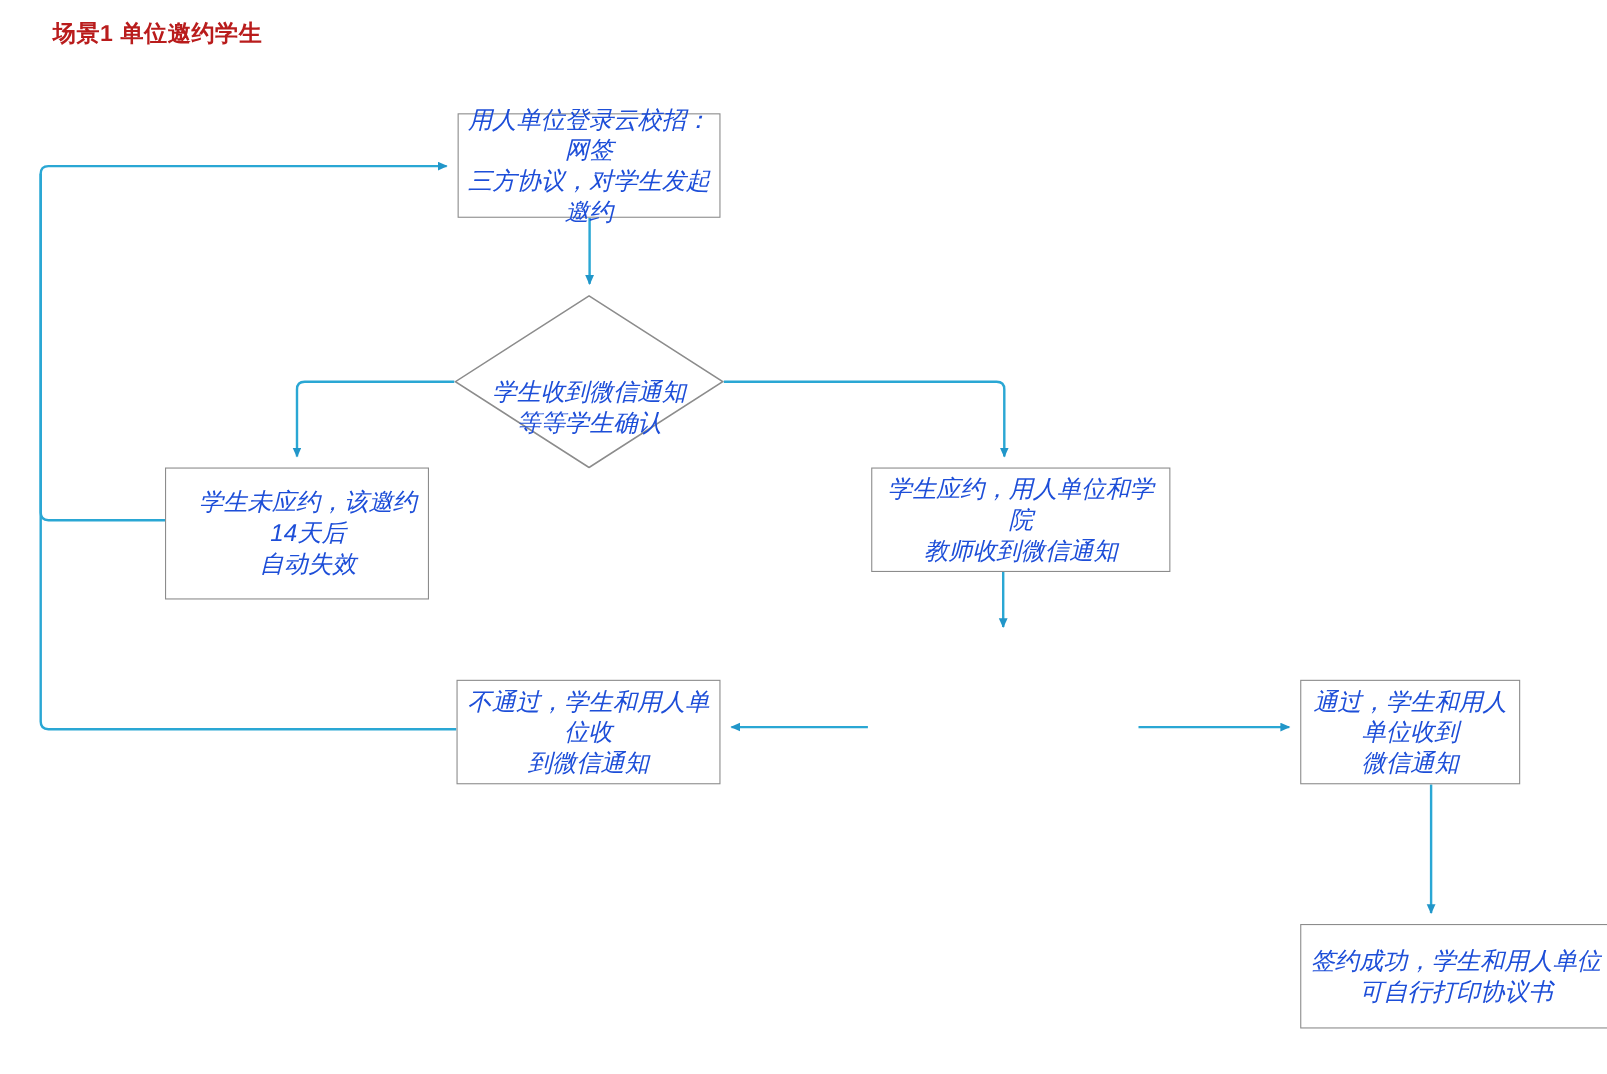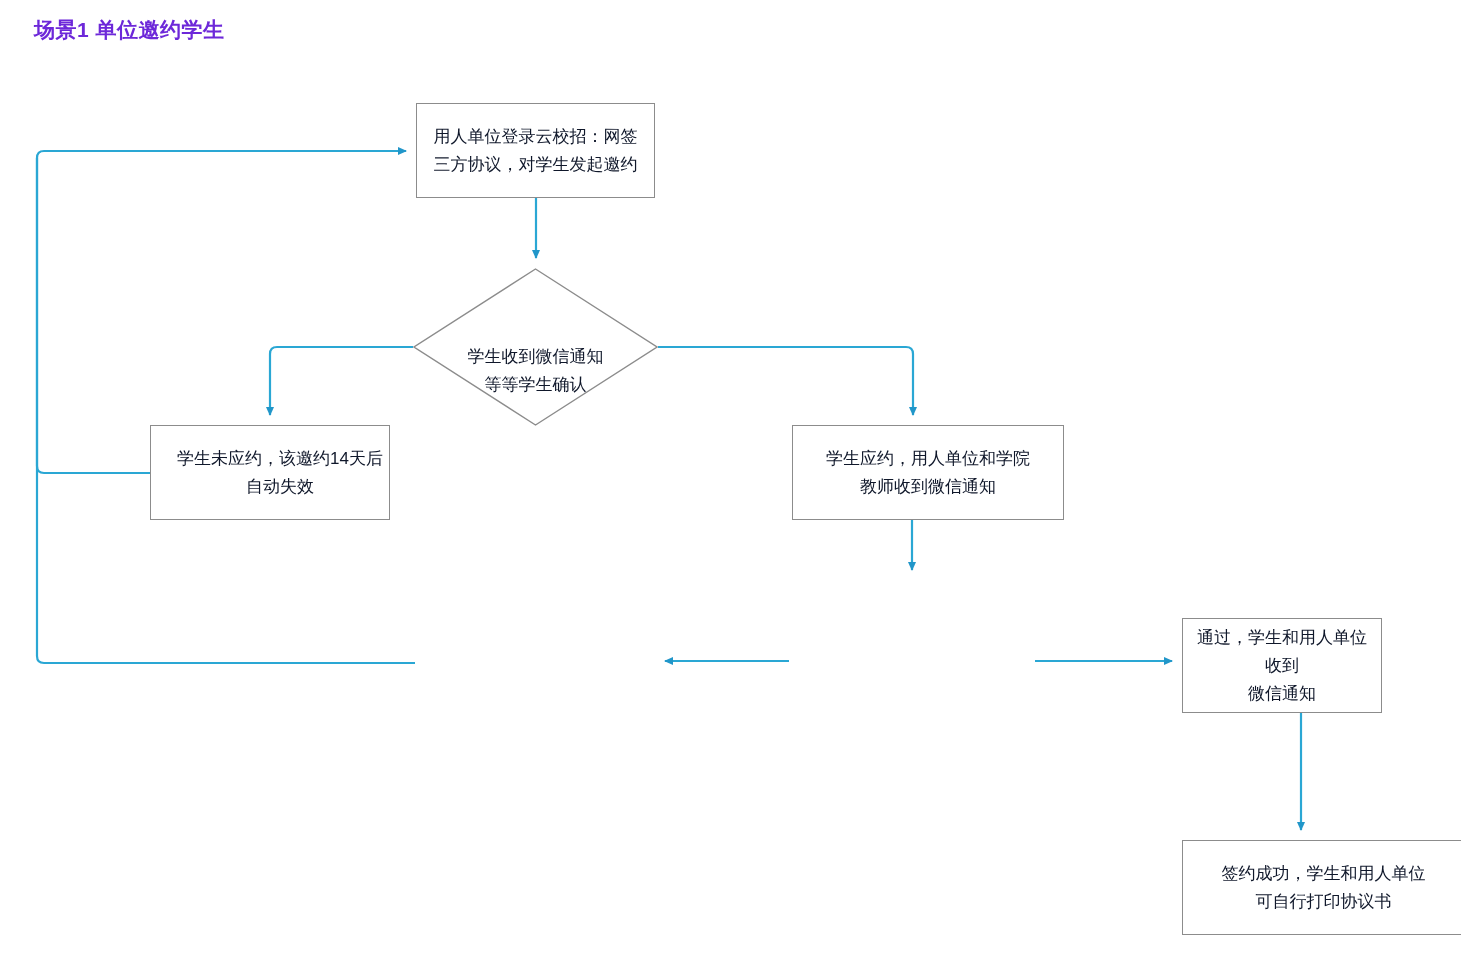--- a/index.html
+++ b/index.html
@@ -12,25 +12,25 @@
   }
   #canvas {
     position: relative;
     width: 1461px;
     height: 976px;
     background: #ffffff;
     overflow: hidden;
   }
   #title {
     position: absolute;
-    left: 34px;
+    left: 48px;
     top: 16px;
     font-size: 21px;
     font-weight: bold;
-    color: #6d28d9;
+    color: #b91c1c;
     letter-spacing: 0.5px;
     white-space: nowrap;
   }
   svg.edges {
     position: absolute;
     left: 0;
     top: 0;
     width: 1461px;
     height: 976px;
     pointer-events: none;
@@ -41,25 +41,26 @@
     display: flex;
     align-items: center;
     justify-content: center;
     text-align: center;
   }
   .node-rect {
     border: 1px solid #8c8c8c;
     background: #ffffff;
   }
   .node-label {
-    font-size: 17px;
+    font-size: 22px;
     line-height: 28px;
-    color: #0f172a;
+    color: #1d4ed8;
     padding: 0 6px;
     white-space: pre-line;
+    font-style: italic;
   }
   .node-diamond {
     background: transparent;
   }
   .node-diamond .diamond-shape {
     position: absolute;
     left: 0;
     top: 0;
     width: 100%;
     height: 100%;
@@ -113,31 +114,35 @@
   </div>
 
   <div class="node node-diamond" style="left:413px; top:268px; width:245px; height:158px;">
     <svg class="diamond-shape" viewBox="0 0 245 158" preserveAspectRatio="none">
       <polygon points="122.5,1 244,79 122.5,157 1,79" fill="#ffffff" stroke="#8c8c8c" stroke-width="1.4"></polygon>
     </svg>
     <div class="node-label">学生收到微信通知
 等等学生确认</div>
   </div>
 
-  <div class="node node-rect" style="left:150px; top:425px; width:240px; height:95px;padding-left:20px;">
+  <div class="node node-rect" style="left:150px; top:425px; width:240px; height:120px;padding-left:20px;">
     <div class="node-label">学生未应约，该邀约14天后
 自动失效</div>
   </div>
 
   <div class="node node-rect" style="left:792px; top:425px; width:272px; height:95px;">
     <div class="node-label">学生应约，用人单位和学院
 教师收到微信通知</div>
   </div>
 
 
+  <div class="node node-rect" style="left:415px; top:618px; width:240px; height:95px;">
+    <div class="node-label">不通过，学生和用人单位收
+到微信通知</div>
+  </div>
 
   <div class="node node-rect" style="left:1182px; top:618px; width:200px; height:95px;">
     <div class="node-label">通过，学生和用人单位收到
 微信通知</div>
   </div>
 
   <div class="node node-rect" style="left:1182px; top:840px; width:283px; height:95px;">
     <div class="node-label">签约成功，学生和用人单位
 可自行打印协议书</div>
   </div>

